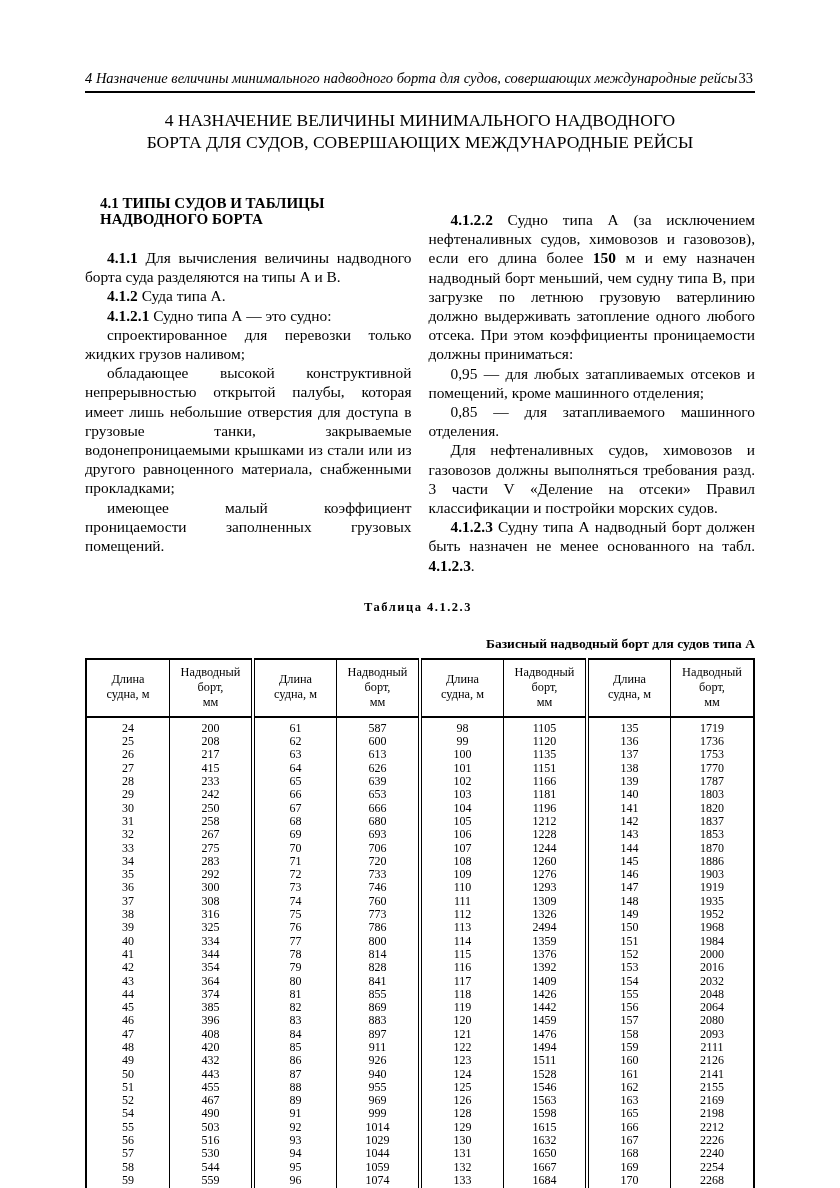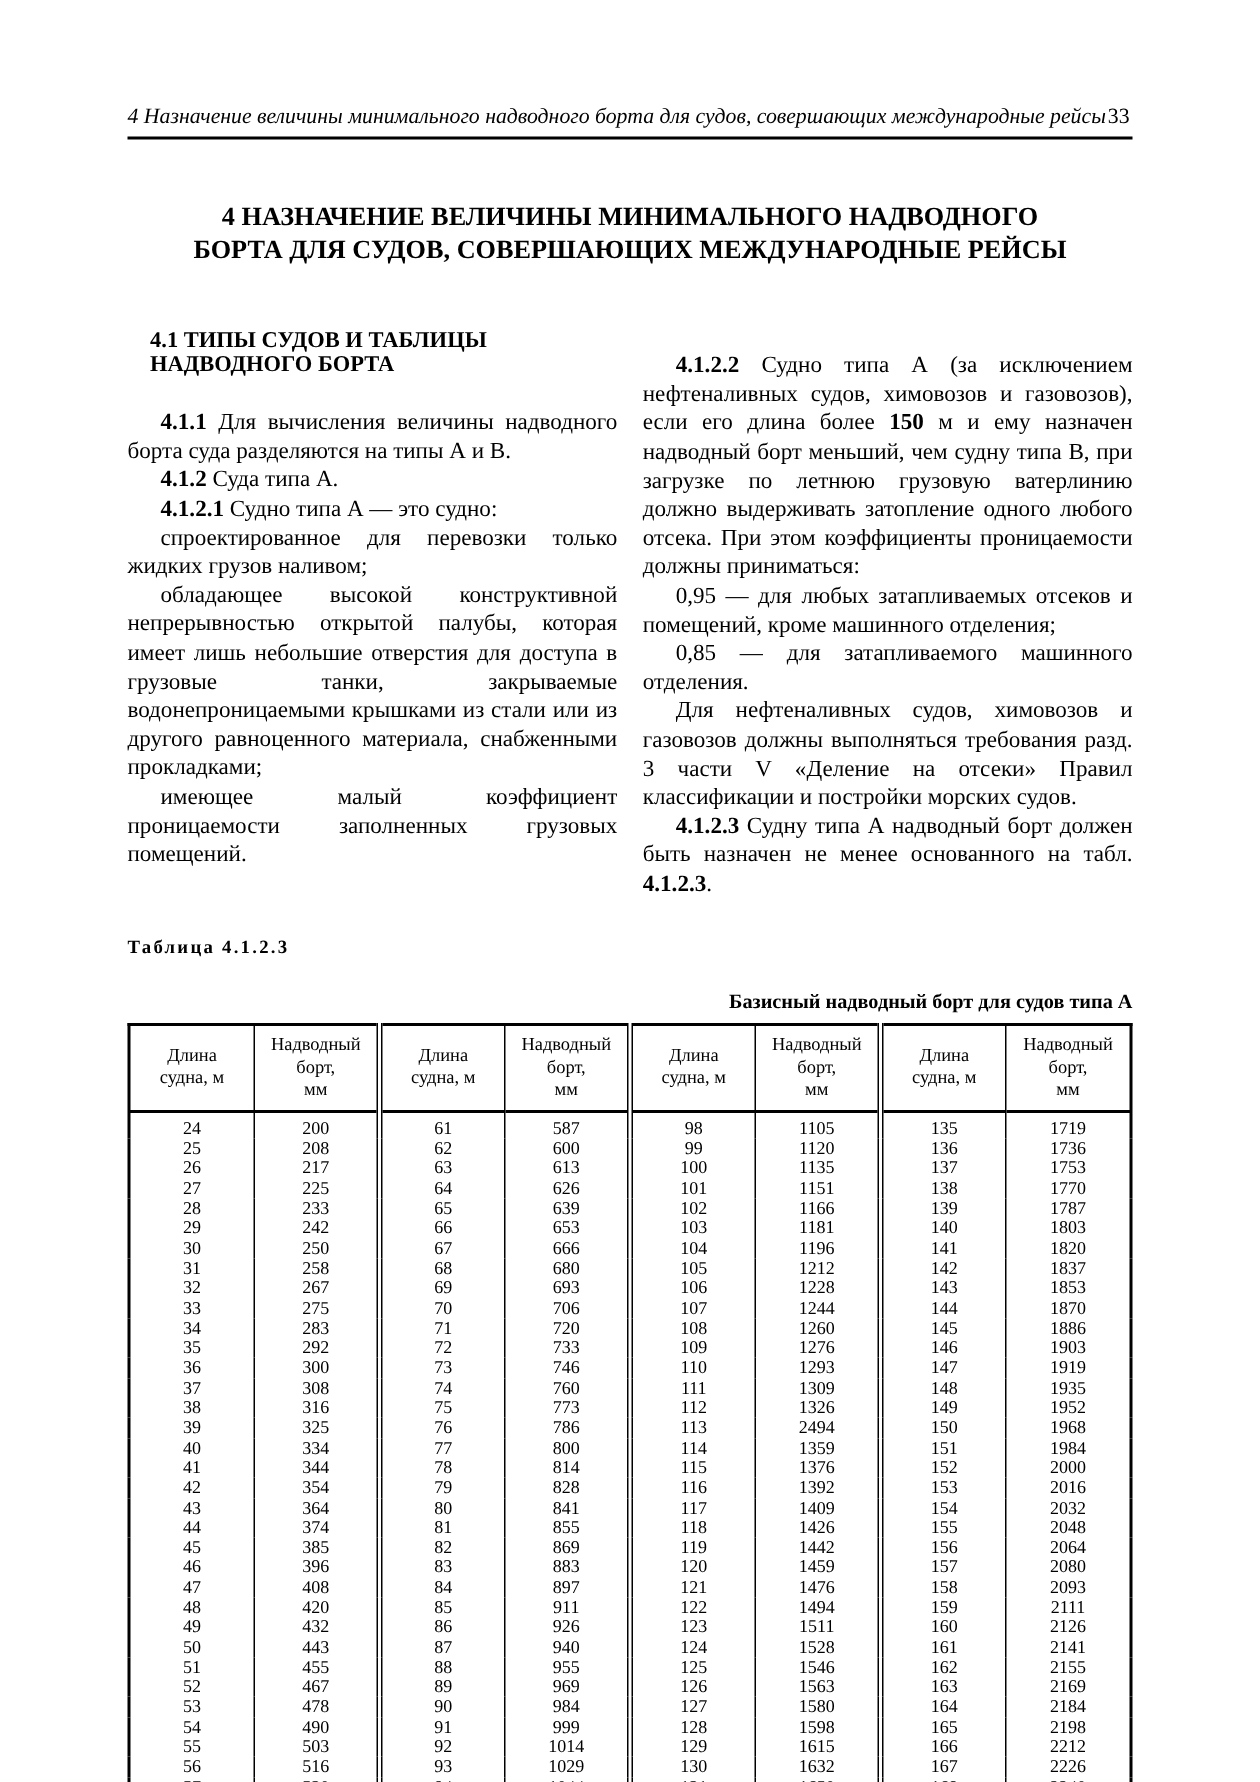--- a/index.html
+++ b/index.html
@@ -22,23 +22,23 @@
     align-items: baseline;
     border-bottom: 2px solid #000;
     padding-bottom: 4px;
     font-size: 14.5px;
   }
   .rh-text { font-style: italic; }
   .rh-page { font-style: normal; padding-right: 2px; }
 
   
   .doc-title {
-    margin: 40px 0 0 0;
+    margin: 16px 0 0 0;
     text-align: center;
-    font-weight: bold;
+    font-weight: normal;
     font-size: 17.5px;
     line-height: 22px;
   }
 
   
   .columns {
     display: flex;
     gap: 17px;
     margin-top: 40px;
   }
@@ -56,21 +56,21 @@
     font-weight: bold;
     text-align: left;
     margin: 2px 0 21px 15px;
     line-height: 16px;
   }
   .col-right { padding-top: 17px; }
 
   
   .table-block { margin-top: 25px; }
   .table-caption {
-    text-align: left;
+    text-align: center;
     font-weight: bold;
     font-size: 12.5px;
     letter-spacing: 1.5px;
     padding-right: 4px;
   }
   .table-title {
     text-align: right;
     font-weight: bold;
     font-size: 13.5px;
     margin-top: 21px;
@@ -179,21 +179,21 @@
             <td class="sep-single">217</td>
             <td class="sep-double">63</td>
             <td class="sep-single">613</td>
             <td class="sep-double">100</td>
             <td class="sep-single">1135</td>
             <td class="sep-double">137</td>
             <td class="sep-single">1753</td>
           </tr>
           <tr>
             <td>27</td>
-            <td class="sep-single">225</td>
+            <td class="sep-single">415</td>
             <td class="sep-double">64</td>
             <td class="sep-single">626</td>
             <td class="sep-double">101</td>
             <td class="sep-single">1151</td>
             <td class="sep-double">138</td>
             <td class="sep-single">1770</td>
           </tr>
           <tr>
             <td>28</td>
             <td class="sep-single">233</td>
@@ -438,30 +438,20 @@
             <td>52</td>
             <td class="sep-single">467</td>
             <td class="sep-double">89</td>
             <td class="sep-single">969</td>
             <td class="sep-double">126</td>
             <td class="sep-single">1563</td>
             <td class="sep-double">163</td>
             <td class="sep-single">2169</td>
           </tr>
           <tr>
-            <td>53</td>
-            <td class="sep-single">478</td>
-            <td class="sep-double">90</td>
-            <td class="sep-single">984</td>
-            <td class="sep-double">127</td>
-            <td class="sep-single">1580</td>
-            <td class="sep-double">164</td>
-            <td class="sep-single">2184</td>
-          </tr>
-          <tr>
             <td>54</td>
             <td class="sep-single">490</td>
             <td class="sep-double">91</td>
             <td class="sep-single">999</td>
             <td class="sep-double">128</td>
             <td class="sep-single">1598</td>
             <td class="sep-double">165</td>
             <td class="sep-single">2198</td>
           </tr>
           <tr>

